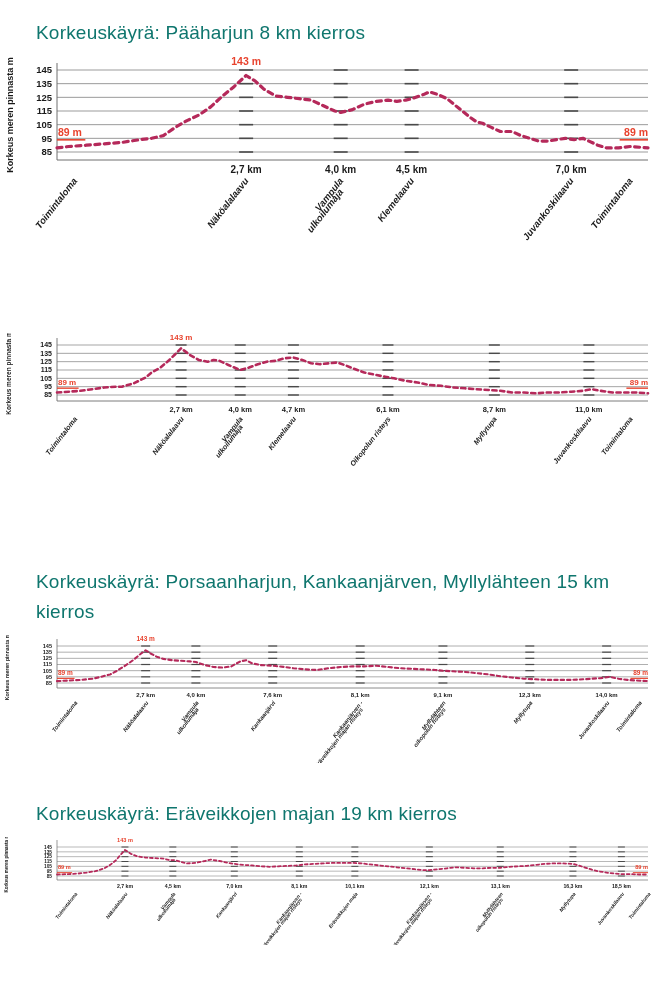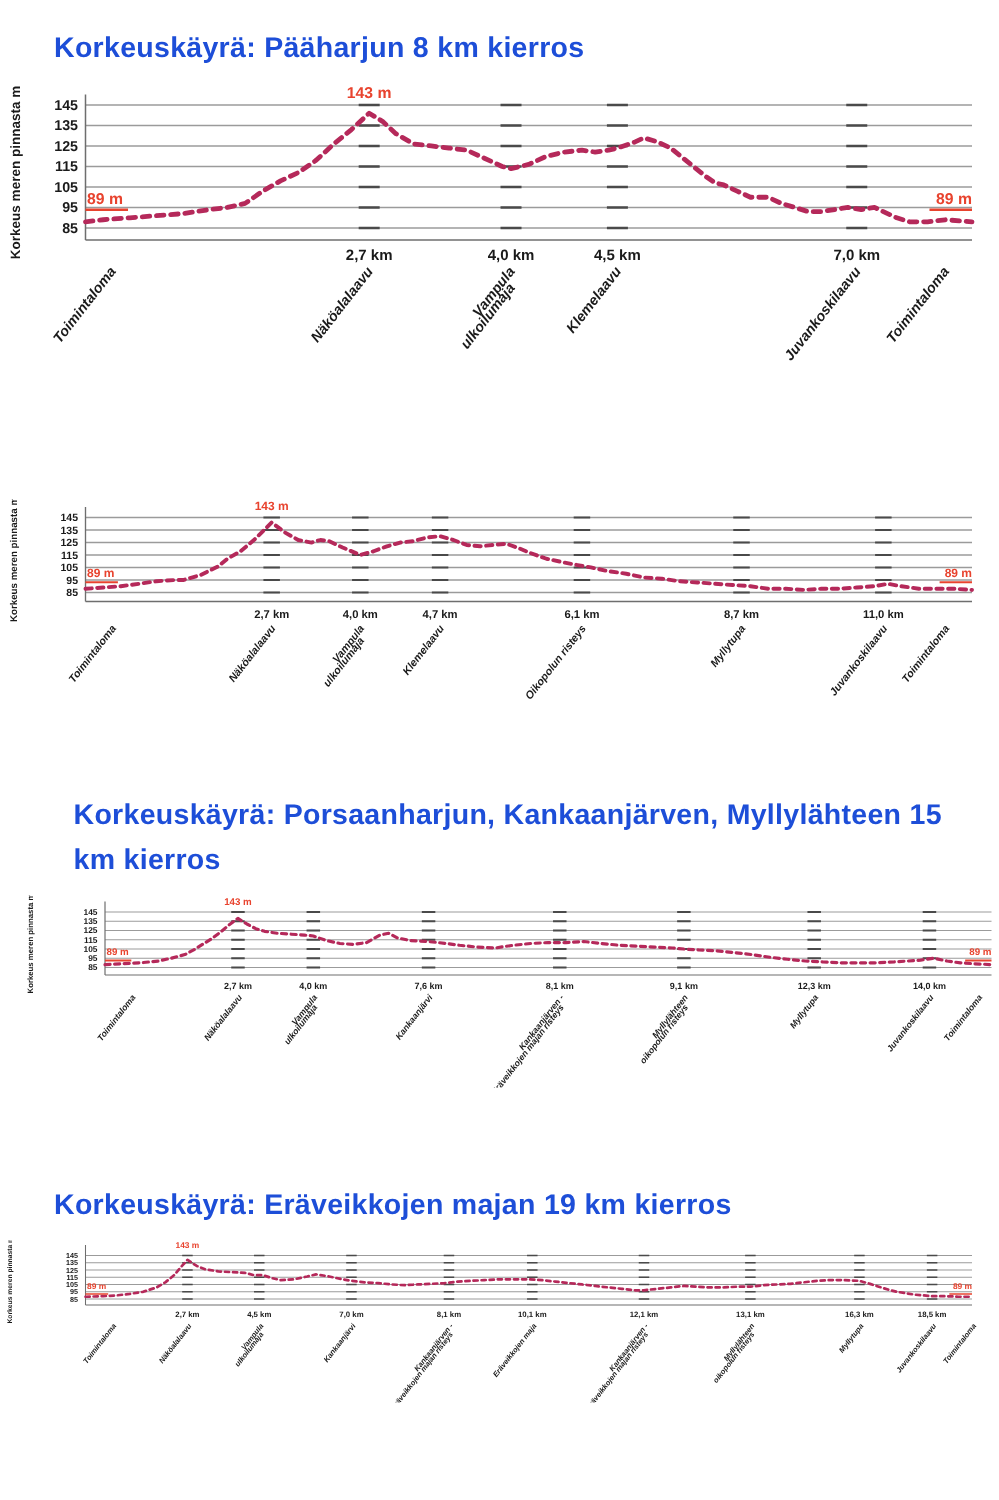--- a/index.html
+++ b/index.html
@@ -1,30 +1,30 @@
 <!DOCTYPE html>
 <html><head>
 <meta charset="utf-8">
 <style>
   html,body{margin:0;padding:0;background:#ffffff;}
   body{font-family:"Liberation Sans", sans-serif; width:666px;}
   .page{padding:18px 0 30px 0;}
   h2.chart-title{
-    font-weight:700;
+    font-weight:400;
     font-size:19px;
     line-height:30px;
-    color:#1d4ed8;
+    color:#0f766e;
     margin:0 30px 8px 36px;
     max-width:600px;
     letter-spacing:.2px;
   }
   .chart-section{margin:0;}
   .sec-2{margin-top:72px;}
-  .sec-3{margin-top:46px;padding-left:13px;}
-  .sec-4{margin-top:64px;}
+  .sec-3{margin-top:84px;}
+  .sec-4{margin-top:36px;}
   svg{display:block; font-family:"Liberation Sans", sans-serif;}
 </style>
 </head>
 <body>
 
 <div class="page">
 
   <section class="chart-section sec-1">
     <h2 class="chart-title">Korkeuskäyrä: Pääharjun 8 km kierros</h2>
     <div>

